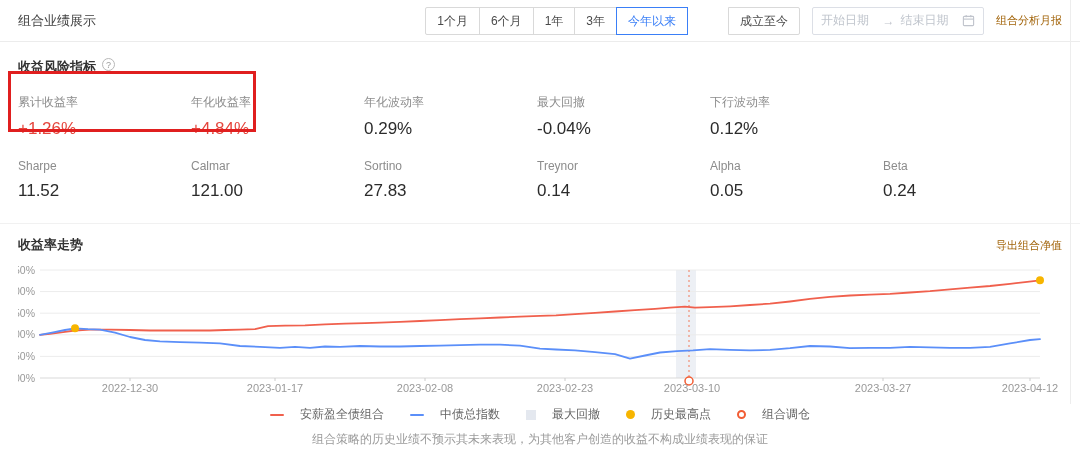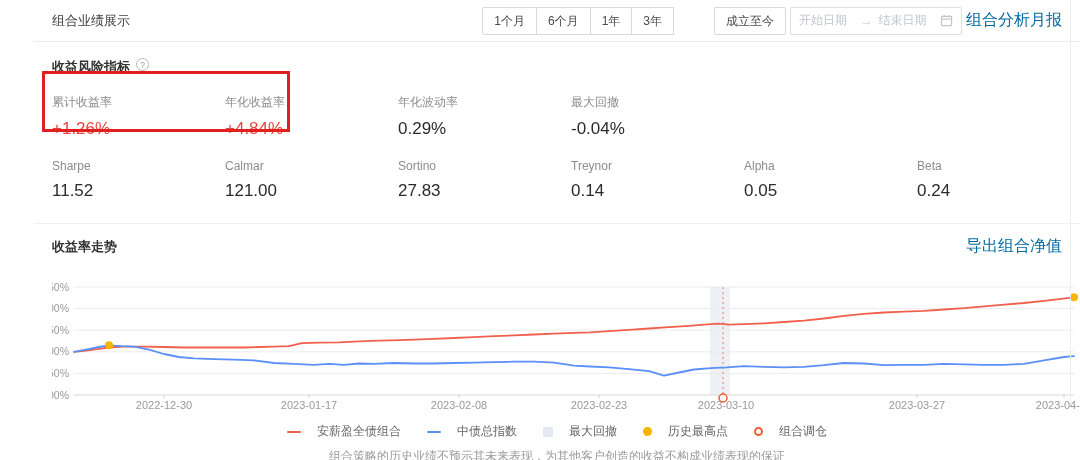--- a/index.html
+++ b/index.html
@@ -1,55 +1,55 @@
 <!DOCTYPE html>
 <html><head>
 <meta charset="utf-8">
 <style>
   * { box-sizing: border-box; margin: 0; padding: 0; }
   html,body { width:1080px; height:460px; overflow:hidden; }
   body { font-family:"Liberation Sans","DejaVu Sans",sans-serif; background:#fff; color:#333; }
-  .page { position:relative; width:1080px; height:404px; background:#fff;padding-left:34px; }
+  .page { position:relative; width:1080px; height:404px; background:#fff; }
   .page-edge { position:absolute; right:9px; top:0; bottom:0; width:1px; background:#ededed; }
 
   
   header { display:flex; align-items:center; justify-content:space-between; height:42px;
            padding:0 18px; border-bottom:1px solid #ececec; }
   .page-title { font-size:13px; font-weight:500; color:#404040; }
-  .controls { display:flex; align-items:center; gap:4px; }
+  .controls { display:flex; align-items:center; gap:12px; }
   .btn-group { display:flex; }
   .btn { height:28px; line-height:26px; padding:0 11px; border:1px solid #d9d9d9; background:#fff;
          font-size:12px; color:#4a4a4a; margin-left:-1px; cursor:pointer; position:relative; white-space:nowrap; }
   .btn:first-child { border-radius:2px 0 0 2px; margin-left:0; }
   .btn:last-child { border-radius:0 2px 2px 0;margin-left:40px; }
   .btn.active { z-index:1; }
   .date-range { display:flex; align-items:center; height:28px; width:172px; border:1px solid #dcdfe6;
                 border-radius:2px; padding:0 8px; font-size:12px; color:#bfc4cc; gap:6px; }
   .date-range .ph { flex:1; white-space:nowrap; }
   .date-range .arrow { color:#c0c4cc; }
   .cal-icon { display:inline-flex; }
-  .link { font-size:16px; color:#0369a1; text-decoration:none; cursor:pointer; white-space:nowrap; }
+  .link { font-size:11px; color:#a16207; text-decoration:none; cursor:pointer; white-space:nowrap; }
 
   
   .metrics { position:relative; padding:16px 18px 22px; }
   .sec-title-row { display:flex; align-items:flex-start; gap:6px; margin-bottom:18px; }
   .sec-title { font-size:13px; font-weight:700; color:#333; }
   .help { display:inline-flex; align-items:center; justify-content:center; width:13px; height:13px;
           border:1px solid #b8b8b8; border-radius:50%; font-size:9px; color:#9a9a9a; cursor:pointer; }
   .mrow { display:grid; grid-template-columns:repeat(6,173px); }
   .mrow + .mrow { margin-top:20px; }
   .mcell .lbl { font-size:12px; color:#8c8c8c; }
   .mcell .val { font-size:17px; color:#2b2b2b; margin-top:8px; }
   .mcell .val.red { color:#e5463d; }
   .hl-box { position:absolute; left:8px; top:29px; width:248px; height:61px;
             border:3px solid #e01f1f; pointer-events:none; }
 
   
   .trend { border-top:1px solid #f1f1f1; margin:0 0; padding:12px 18px 0; }
-  .trend-head { display:flex; align-items:center; justify-content:space-between; margin-bottom:20px; }
+  .trend-head { display:flex; align-items:center; justify-content:space-between; margin-bottom:6px; }
   #chart { display:block; }
   .legend { display:flex; justify-content:center; align-items:center; gap:26px; margin-top:8px;
             font-size:12px; color:#666; }
   .legend .item { display:flex; align-items:center; gap:16px; cursor:pointer; }
   .mk-line { width:14px; height:2px; border-radius:1px; }
   .mk-square { width:10px; height:10px; }
   .mk-dot { width:9px; height:9px; border-radius:50%; }
   .mk-ring { width:9px; height:9px; border-radius:50%; background:#fff; }
   .disclaimer { text-align:center; font-size:12px; color:#9b9b9b; margin-top:8px; }
 </style>
@@ -58,20 +58,21 @@
 
 <div class="page">
   <header>
     <div class="page-title">组合业绩展示</div>
     <div class="controls">
       <div class="btn-group" id="range-buttons">
           <button class="btn">1个月</button>
           <button class="btn">6个月</button>
           <button class="btn">1年</button>
           <button class="btn">3年</button>
+          <button class="btn active" style="color: rgb(58, 127, 247); border-color: rgb(58, 127, 247);">今年以来</button>
           <button class="btn">成立至今</button>
         </div>
       <div class="date-range">
         <span class="ph">开始日期</span>
         <span class="arrow">→</span>
         <span class="ph">结束日期</span>
         <span class="cal-icon">
           <svg width="13" height="13" viewBox="0 0 14 14" fill="none" stroke="#c0c4cc" stroke-width="1.2">
             <rect x="1.5" y="2.5" width="11" height="10" rx="1"></rect>
             <line x1="1.5" y1="5.5" x2="12.5" y2="5.5"></line>
@@ -99,20 +100,24 @@
             <div class="lbl">年化收益率</div>
             <div class="val red">+4.84%</div>
           </div>
           <div class="mcell">
             <div class="lbl">年化波动率</div>
             <div class="val">0.29%</div>
           </div>
           <div class="mcell">
             <div class="lbl">最大回撤</div>
             <div class="val">-0.04%</div>
+          </div>
+          <div class="mcell">
+            <div class="lbl">下行波动率</div>
+            <div class="val">0.12%</div>
           </div>
         </div>
         <div class="mrow">
           <div class="mcell">
             <div class="lbl">Sharpe</div>
             <div class="val">11.52</div>
           </div>
           <div class="mcell">
             <div class="lbl">Calmar</div>
             <div class="val">121.00</div>

